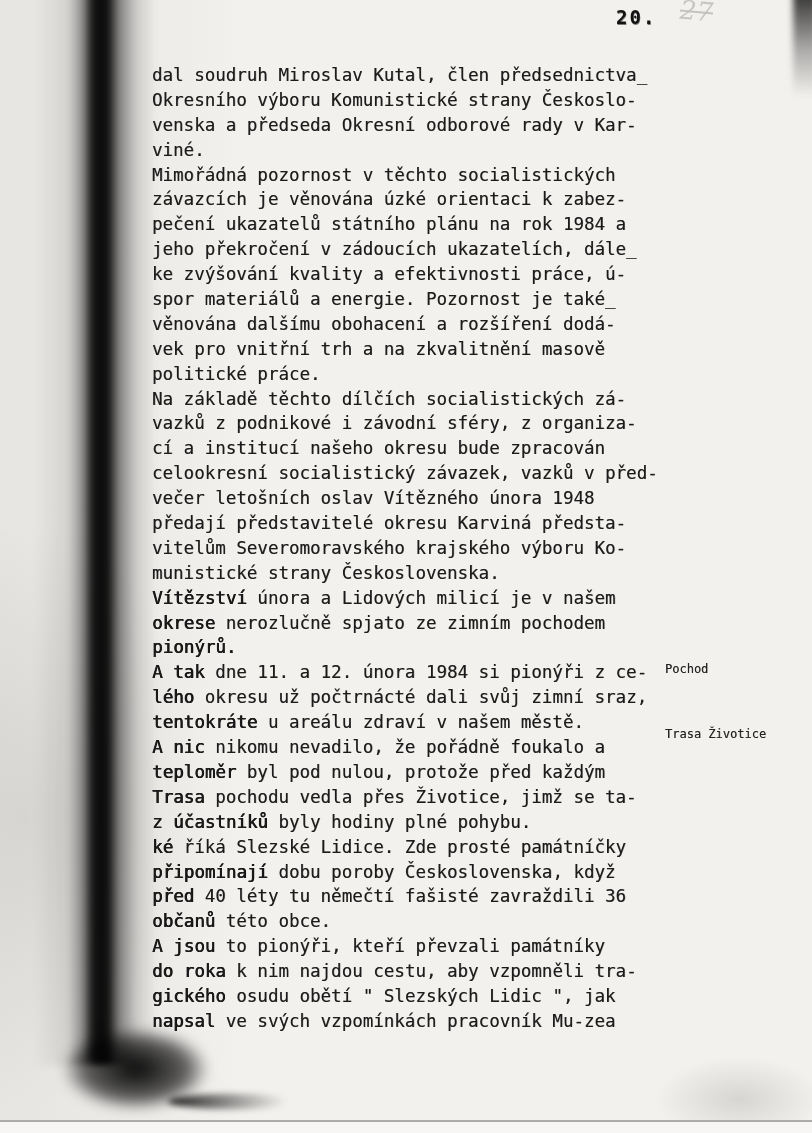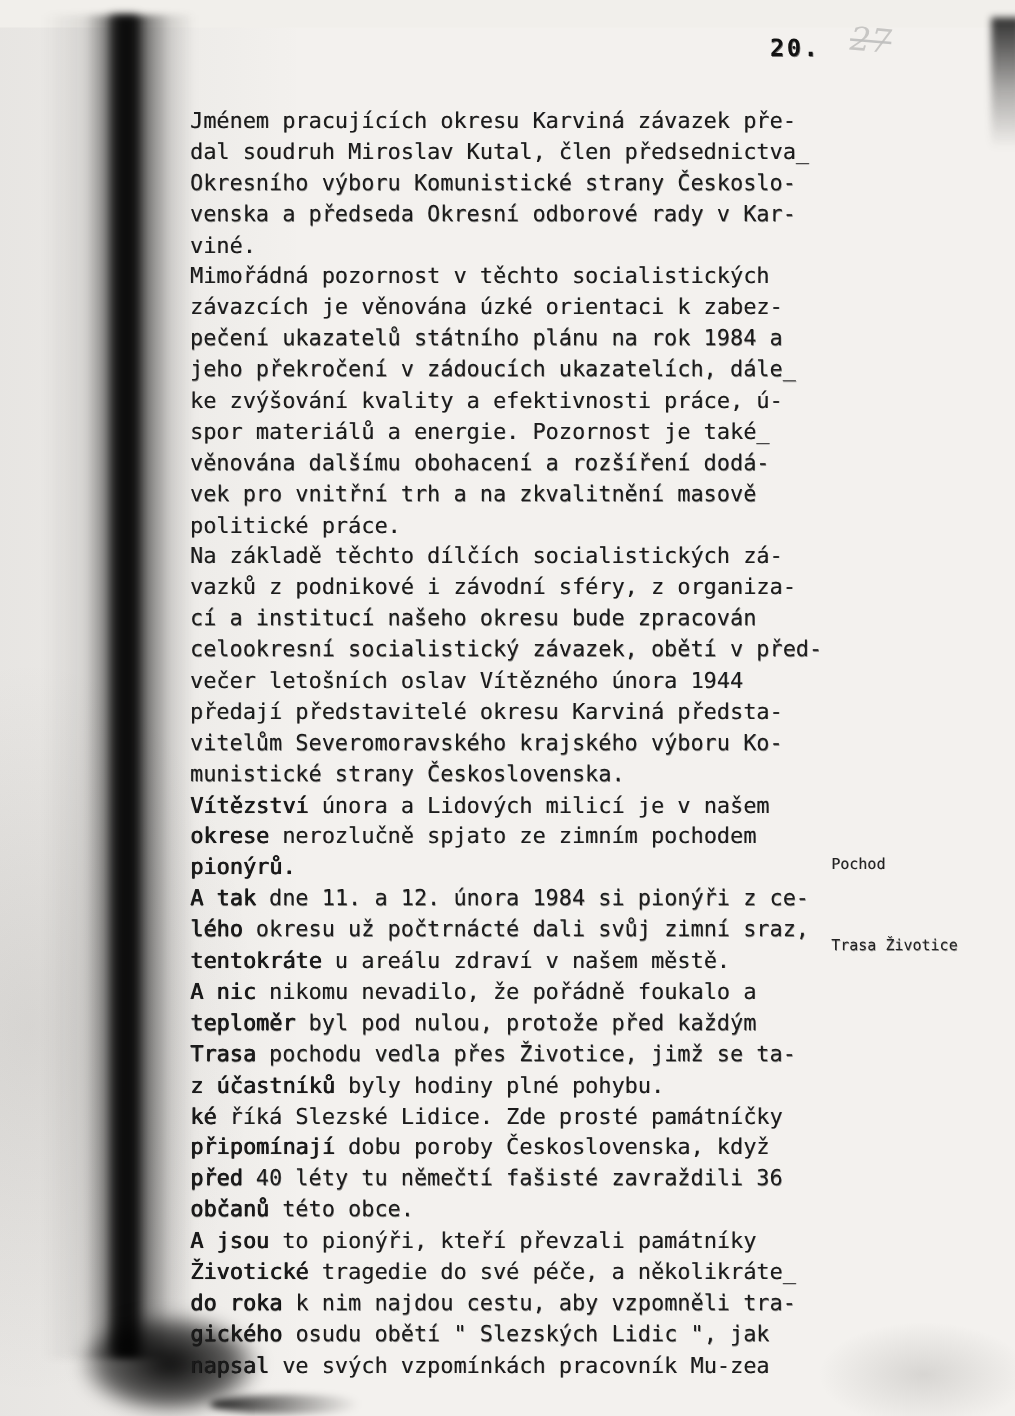--- a/index.html
+++ b/index.html
@@ -9,21 +9,20 @@
     overflow:hidden;position:relative;
     font-family:"DejaVu Sans Mono",monospace;
   }
   .page{
     position:absolute;inset:0;
     background:
       radial-gradient(ellipse 260px 420px at 3% 72%, rgba(60,58,55,0.10), transparent 70%),
       radial-gradient(ellipse 120px 60px at 91% 97%, rgba(90,88,85,0.18), transparent 70%),
       linear-gradient(90deg, rgba(40,40,40,0.06) 0%, rgba(40,40,40,0.02) 22%, transparent 30%),
       #f3f1ee;
-    margin-top: 22px;
   }
   
   .binding-band{
     position:absolute;left:34px;top:-10px;width:122px;height:1075px;
     filter:blur(3px);
     background:linear-gradient(90deg,
       rgba(30,30,30,0) 0%,
       rgba(30,30,30,0.10) 28%,
       rgba(15,15,15,0.50) 43%,
       rgba(4,4,4,0.92) 51%,
@@ -98,58 +97,56 @@
   <div class="binding-band"></div>
   <div class="binding-core"></div>
   <div class="ink-blob"></div>
   <div class="ink-smear"></div>
   <div class="corner-artifact"></div>
 
   <div class="page-number">20.</div>
   <div class="hand-number">27</div>
 
   <div class="text-block">
-      <div class="line"><span class="b"></span><span>Jménem pracujících okresu Karviná závazek pře-</span></div>
       <div class="line"><span class="b"></span><span>dal soudruh Miroslav Kutal, člen předsednictva_</span></div>
       <div class="line"><span class="b"></span><span>Okresního výboru Komunistické strany Českoslo-</span></div>
       <div class="line"><span class="b"></span><span>venska a předseda Okresní odborové rady v Kar-</span></div>
       <div class="line"><span class="b"></span><span>viné.</span></div>
       <div class="line"><span class="b"></span><span>Mimořádná pozornost v těchto socialistických</span></div>
       <div class="line"><span class="b"></span><span>závazcích je věnována úzké orientaci k zabez-</span></div>
       <div class="line"><span class="b"></span><span>pečení ukazatelů státního plánu na rok 1984 a</span></div>
       <div class="line"><span class="b"></span><span>jeho překročení v zádoucích ukazatelích, dále_</span></div>
       <div class="line"><span class="b"></span><span>ke zvýšování kvality a efektivnosti práce, ú-</span></div>
       <div class="line"><span class="b"></span><span>spor materiálů a energie. Pozornost je také_</span></div>
       <div class="line"><span class="b"></span><span>věnována dalšímu obohacení a rozšíření dodá-</span></div>
       <div class="line"><span class="b"></span><span>vek pro vnitřní trh a na zkvalitnění masově</span></div>
       <div class="line"><span class="b"></span><span>politické práce.</span></div>
       <div class="line"><span class="b"></span><span>Na základě těchto dílčích socialistických zá-</span></div>
       <div class="line"><span class="b"></span><span>vazků z podnikové i závodní sféry, z organiza-</span></div>
       <div class="line"><span class="b"></span><span>cí a institucí našeho okresu bude zpracován</span></div>
-      <div class="line"><span class="b"></span><span>celookresní socialistický závazek, obětí v před-</span></div>
-      <div class="line"><span class="b"></span><span>večer letošních oslav Vítězného února 1944</span></div>
+      <div class="line"><span class="b"></span><span>celookresní socialistický závazek, vazků v před-</span></div>
+      <div class="line"><span class="b"></span><span>večer letošních oslav Vítězného února 1948</span></div>
       <div class="line"><span class="b"></span><span>předají představitelé okresu Karviná předsta-</span></div>
       <div class="line"><span class="b"></span><span>vitelům Severomoravského krajského výboru Ko-</span></div>
       <div class="line"><span class="b"></span><span>munistické strany Československa.</span></div>
       <div class="line"><span class="b">Vítězství</span><span> února a Lidových milicí je v našem</span></div>
       <div class="line"><span class="b">okrese</span><span> nerozlučně spjato ze zimním pochodem</span></div>
       <div class="line"><span class="b">pionýrů.</span><span></span></div>
       <div class="line"><span class="b">A tak</span><span> dne 11. a 12. února 1984 si pionýři z ce-</span></div>
       <div class="line"><span class="b">lého</span><span> okresu už počtrnácté dali svůj zimní sraz,</span></div>
       <div class="line"><span class="b">tentokráte</span><span> u areálu zdraví v našem městě.</span></div>
       <div class="line"><span class="b">A nic</span><span> nikomu nevadilo, že pořádně foukalo a</span></div>
       <div class="line"><span class="b">teploměr</span><span> byl pod nulou, protože před každým</span></div>
       <div class="line"><span class="b">Trasa</span><span> pochodu vedla přes Životice, jimž se ta-</span></div>
       <div class="line"><span class="b">z účastníků</span><span> byly hodiny plné pohybu.</span></div>
       <div class="line"><span class="b">ké</span><span> říká Slezské Lidice. Zde prosté památníčky</span></div>
       <div class="line"><span class="b">připomínají</span><span> dobu poroby Československa, když</span></div>
       <div class="line"><span class="b">před</span><span> 40 léty tu němečtí fašisté zavraždili 36</span></div>
       <div class="line"><span class="b">občanů</span><span> této obce.</span></div>
       <div class="line"><span class="b">A jsou</span><span> to pionýři, kteří převzali památníky</span></div>
-      <div class="line"><span class="b">Životické</span><span> tragedie do své péče, a několikráte_</span></div>
       <div class="line"><span class="b">do roka</span><span> k nim najdou cestu, aby vzpomněli tra-</span></div>
       <div class="line"><span class="b">gického</span><span> osudu obětí " Slezských Lidic ", jak</span></div>
       <div class="line"><span class="b">napsal</span><span> ve svých vzpomínkách pracovník Mu-zea</span></div>
     </div>
 
   <div class="margin-note">
     <div>Pochod</div>
     <div>Trasa Životice</div>
   </div>
 

